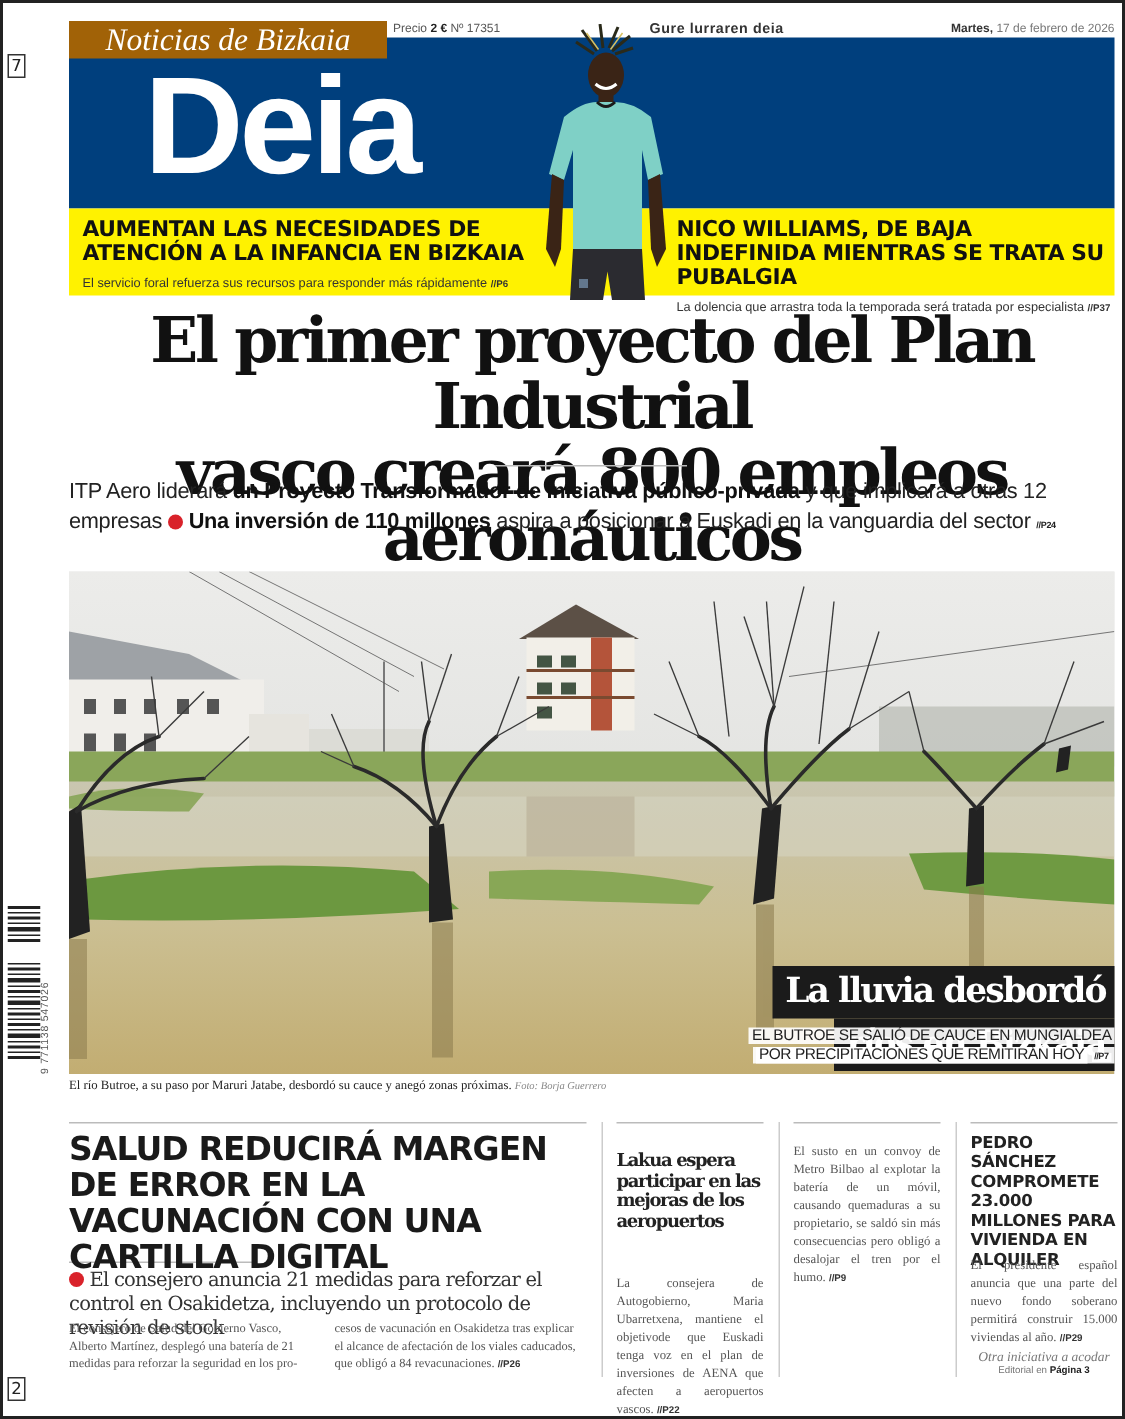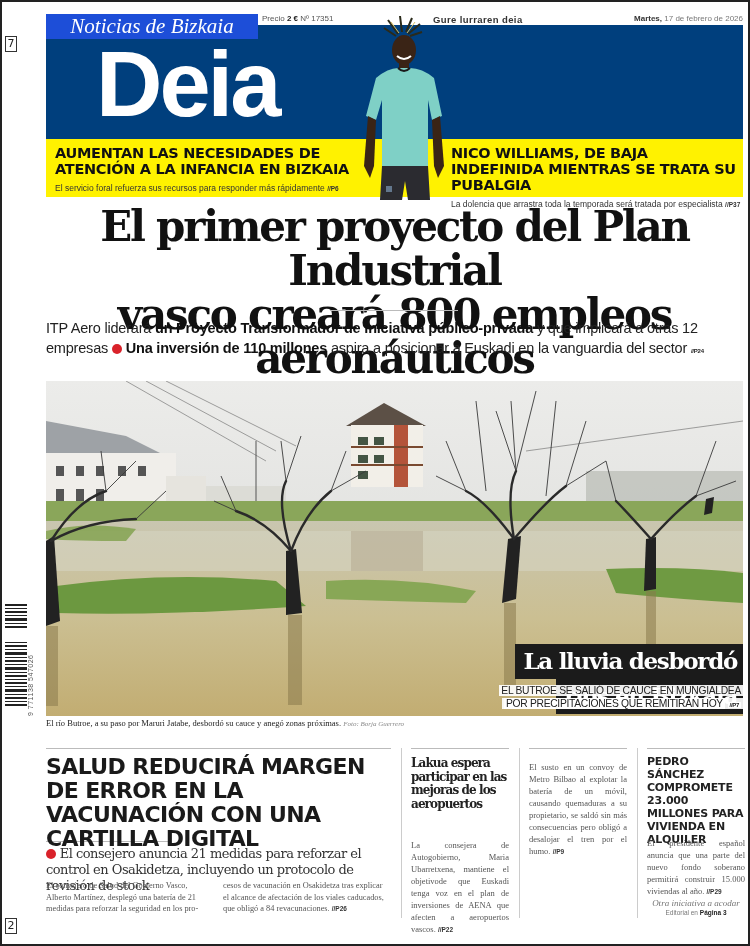--- a/index.html
+++ b/index.html
@@ -5,21 +5,21 @@
   * { box-sizing: border-box; margin: 0; padding: 0; }
   html, body { width: 750px; height: 946px; overflow: hidden; background: #fff; }
   body { position: relative; font-family: "Liberation Sans", sans-serif; color: #1a1a1a; }
 
   .frame { position: absolute; left: 0; top: 0; width: 750px; height: 946px; border: 2px solid #222; }
 
   .page-mark { position: absolute; left: 5px; width: 12px; height: 16px; border: 1px solid #333; font-size: 11px; line-height: 14px; text-align: center; color: #222; font-family: "DejaVu Sans", sans-serif; }
 
   
   .masthead { position: absolute; left: 46px; top: 14px; width: 697px; height: 183px; }
-  .pub-tag { position: absolute; left: 0; top: 0; width: 212px; height: 25px; background: #1d4ed8; color: #fff; font-family: "Liberation Serif", serif; font-style: italic; font-size: 21px; line-height: 25px; text-align: center; z-index: 3; }
+  .pub-tag { position: absolute; left: 0; top: 0; width: 212px; height: 25px; background: #a16207; color: #fff; font-family: "Liberation Serif", serif; font-style: italic; font-size: 21px; line-height: 25px; text-align: center; z-index: 3; }
   .price { position: absolute; left: 216px; top: 0; font-size: 8px; color: #555; text-align: right; }
   .price b { color: #222; }
   .slogan { position: absolute; left: 387px; top: 0; font-size: 9.5px; font-weight: bold; color: #333; letter-spacing: 0.4px; }
   .date { position: absolute; right: 0; top: 0; font-size: 8px; color: #777; margin-left: 18px; }
   .date b { color: #333; }
   .blue-band { position: absolute; left: 0; top: 11px; width: 697px; height: 114px; background: #003f7d; }
   .logo { position: absolute; left: 50px; top: 20px; color: #fff; font-family: "Liberation Sans", sans-serif; font-weight: bold; font-size: 92px; letter-spacing: -3px; line-height: 100px; z-index: 2; }
   .yellow-band { position: absolute; left: 0; top: 125px; width: 697px; height: 58px; background: #fff200; }
   .teaser { position: absolute; top: 131px; }
   .teaser h3 { font-family: "DejaVu Sans", sans-serif; font-weight: bold; font-size: 14.5px; line-height: 16px; color: #111; letter-spacing: -0.3px; }
@@ -320,21 +320,21 @@
 <div class="vrule" style="left:637px;top:748px;height:170px;"></div>
 
 <div class="lead-story">
   <h2>SALUD REDUCIRÁ MARGEN DE ERROR EN LA VACUNACIÓN CON UNA CARTILLA DIGITAL</h2>
   <div class="subdeck"><span class="dot"></span> <span>El consejero anuncia 21 medidas para reforzar el control en Osakidetza, incluyendo un protocolo de revisión de stock</span></div>
   <div class="body body-col1">El consejero de Salud del Gobierno Vasco, Alberto Martínez, desplegó una batería de 21 medidas para reforzar la seguridad en los pro-</div>
   <div class="body body-col2"><span>cesos de vacunación en Osakidetza tras explicar el alcance de afectación de los viales caducados, que obligó a 84 revacunaciones.</span> <span class="ref-b">//P26</span></div>
 </div>
 
 <div class="side-story s1">
-  <h4 class="serif" style="margin-top:2px;height:72px;">Lakua espera participar en las mejoras de los aeropuertos</h4>
+  <h4 class="serif" style="margin-top:12px;height:72px;">Lakua espera participar en las mejoras de los aeropuertos</h4>
   <p style="margin-top:10px;"><span>La consejera de Autogobierno, Maria Ubarretxena, mantiene el objetivode que Euskadi tenga voz en el plan de inversiones de AENA que afecten a aeropuertos vascos.</span> <span class="ref-b">//P22</span></p>
 </div>
 
 <div class="side-story s2">
   <p style="margin-top:6px;"><span>El susto en un convoy de Metro Bilbao al explotar la batería de un móvil, causando quemaduras a su propietario, se saldó sin más consecuencias pero obligó a desalojar el tren por el humo.</span> <span class="ref-b">//P9</span></p>
 </div>
 
 <div class="side-story s3">
   <h4 class="sans" style="height:76px;">PEDRO SÁNCHEZ COMPROMETE 23.000 MILLONES PARA VIVIENDA EN ALQUILER</h4>
   <p style="margin-top:6px;"><span>El presidente español anuncia que una parte del nuevo fondo soberano permitirá construir 15.000 viviendas al año.</span> <span class="ref-b">//P29</span></p>

